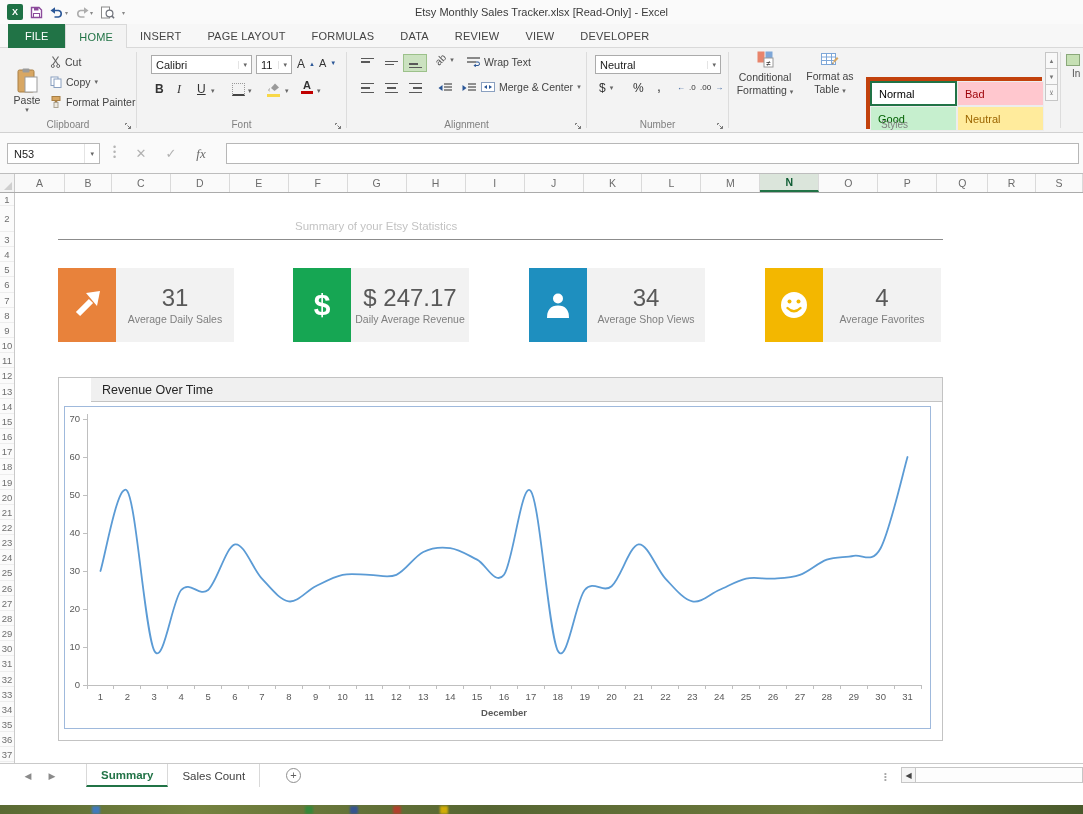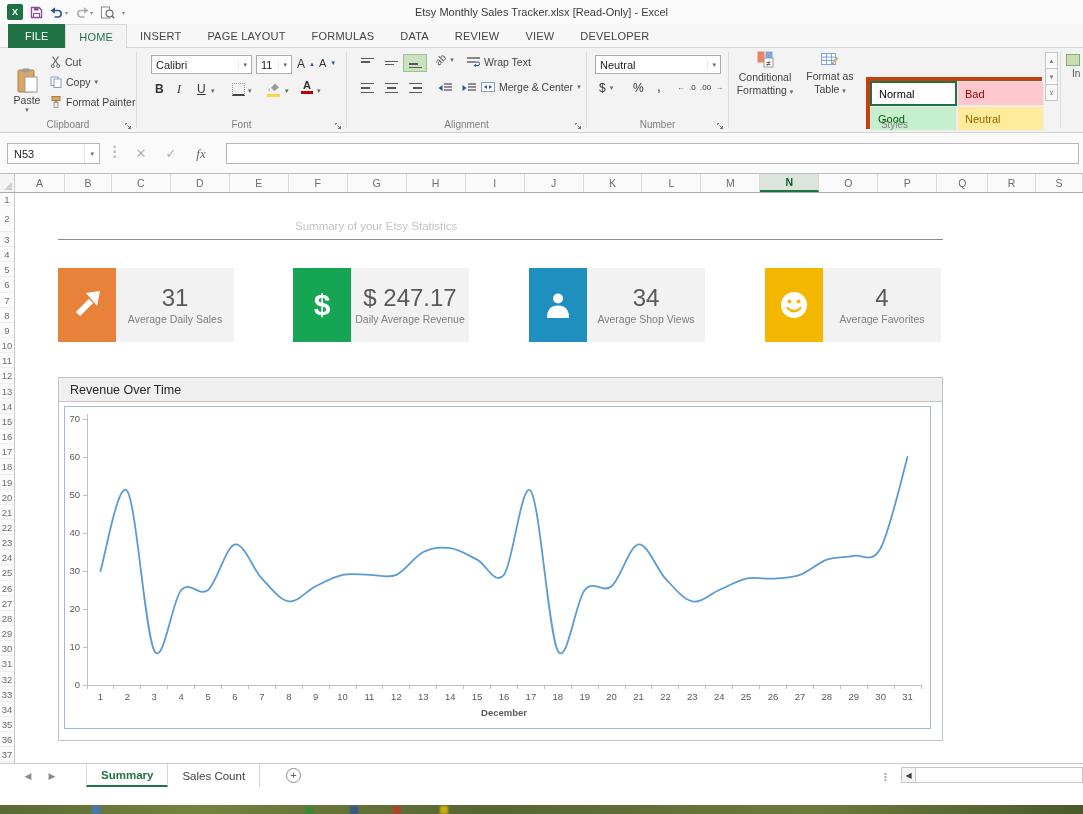--- a/index.html
+++ b/index.html
@@ -72,21 +72,21 @@
 .hline{position:absolute;left:58px;top:46px;width:885px;height:1px;background:#8C8C8C;}
 
 .kpi{position:absolute;top:75px;height:74px;display:flex;}
 .kpi-icon{width:58px;background:var(--kpi);display:flex;align-items:center;justify-content:center;}
 .kpi-body{width:118px;background:#F2F2F2;display:flex;flex-direction:column;align-items:center;justify-content:center;gap:3px;}
 .kpi-val{font-size:24px;color:#595959;line-height:1;}
 .kpi-lbl{font-size:10.5px;color:#7F7F7F;}
 .kpi-dollar{font-size:30px;color:#fff;font-weight:600;}
 
 .chartblock{position:absolute;left:58px;top:184px;width:885px;height:364px;border:1px solid #C3C3C3;background:#fff;}
-.charthead{height:24px;background:#F0F0F0;border-bottom:1px solid #C3C3C3;display:flex;align-items:center;padding-left:11px;font-size:12.5px;color:#262626;}
+.charthead{height:24px;background:#F0F0F0;border-bottom:1px solid #C3C3C3;display:flex;align-items:center;padding-left:11px;font-size:12.5px;color:#262626;margin-left:32px;}
 .chartframe{position:absolute;left:5px;top:28px;width:867px;height:323px;border:1px solid #9FB9DC;background:#fff;}
 svg text{font-size:9.5px;fill:#595959;font-family:"Liberation Sans","DejaVu Sans",sans-serif;}
 
 
 #tabbar{position:absolute;left:0;top:763px;width:100%;height:24px;background:#FFFFFF;border-top:1px solid #C9C9C9;display:flex;align-items:stretch;font-size:11.5px;}
 .navarr{width:24px;display:flex;align-items:center;justify-content:center;color:#8A8A8A;font-size:9px;}
 .sheettab{padding:0 14px;display:flex;align-items:center;color:#3F3F3F;border-right:1px solid #D9D9D9;}
 .sheettab.active{color:#217346;font-weight:700;border-left:1px solid #D9D9D9;border-bottom:2px solid #217346;background:#fff;}
 .addsheet{width:15px;height:15px;border:1px solid #8F8F8F;border-radius:50%;color:#5F5F5F;font-size:11px;line-height:13px;text-align:center;align-self:center;margin-left:26px;}
 .tdots{position:absolute;left:884px;top:0;height:24px;display:flex;align-items:center;color:#A5A5A5;font-size:8px;line-height:3px;}

